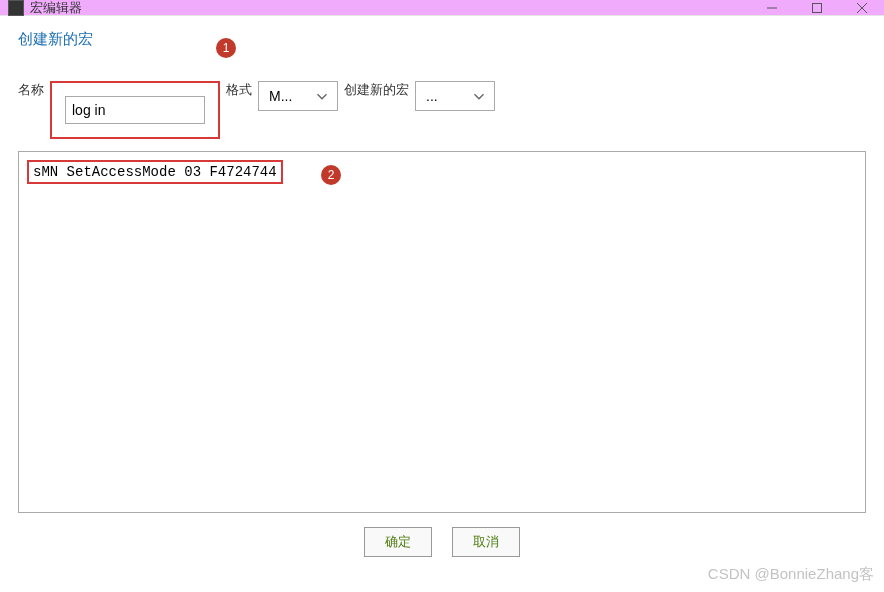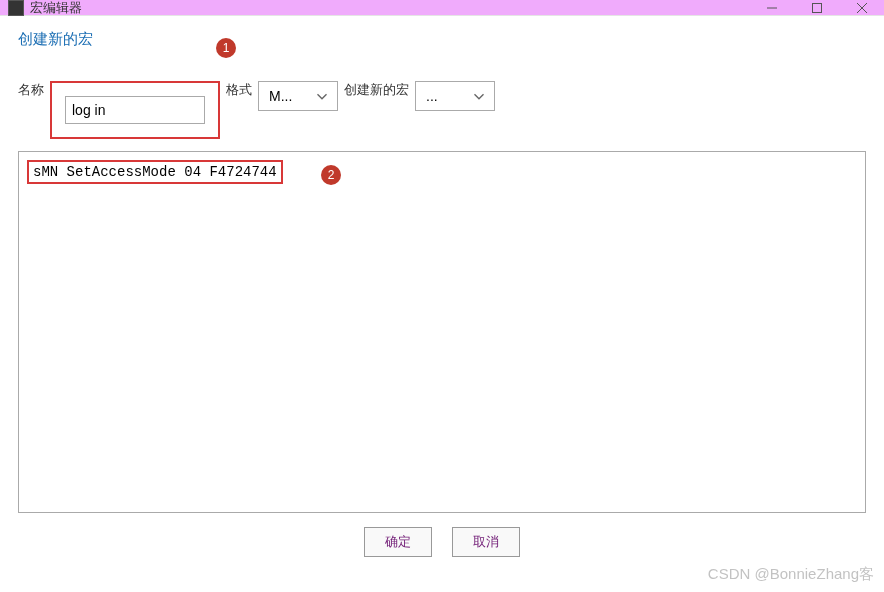--- a/index.html
+++ b/index.html
@@ -133,21 +133,21 @@
       gap: 20px;
       padding: 14px 0;
     }
     .btn {
       min-width: 68px;
       height: 30px;
       border: 1px solid #999;
       background: #f9f9f9;
       cursor: pointer;
       font-size: 13px;
-      color: #701a75;
+      color: #4d7c0f;
     }
     .watermark {
       position: absolute;
       right: 10px;
       bottom: 8px;
       color: rgba(120,120,120,0.45);
       font-size: 15px;
       pointer-events: none;
     }
   </style>
@@ -196,21 +196,21 @@
     <div class="select-wrap">
       <span class="select-text">...</span>
       <svg class="chevron" viewBox="0 0 20 20">
           <polyline points="5,8 10,13 15,8" fill="none" stroke="#666" stroke-width="1.5"></polyline>
         </svg>
     </div>
   </div>
 
   <div class="textarea-wrap">
     <span class="code-highlight-wrap">
-      <span>sMN SetAccessMode 04 F4724744</span>
+      <span>sMN SetAccessMode 03 F4724744</span>
     </span>
   </div>
 </div>
 
 <div class="badge badge1">1</div>
 <div class="badge badge2">2</div>
 
 <div class="button-row">
   <button class="btn">确定</button>
   <button class="btn">取消</button>

